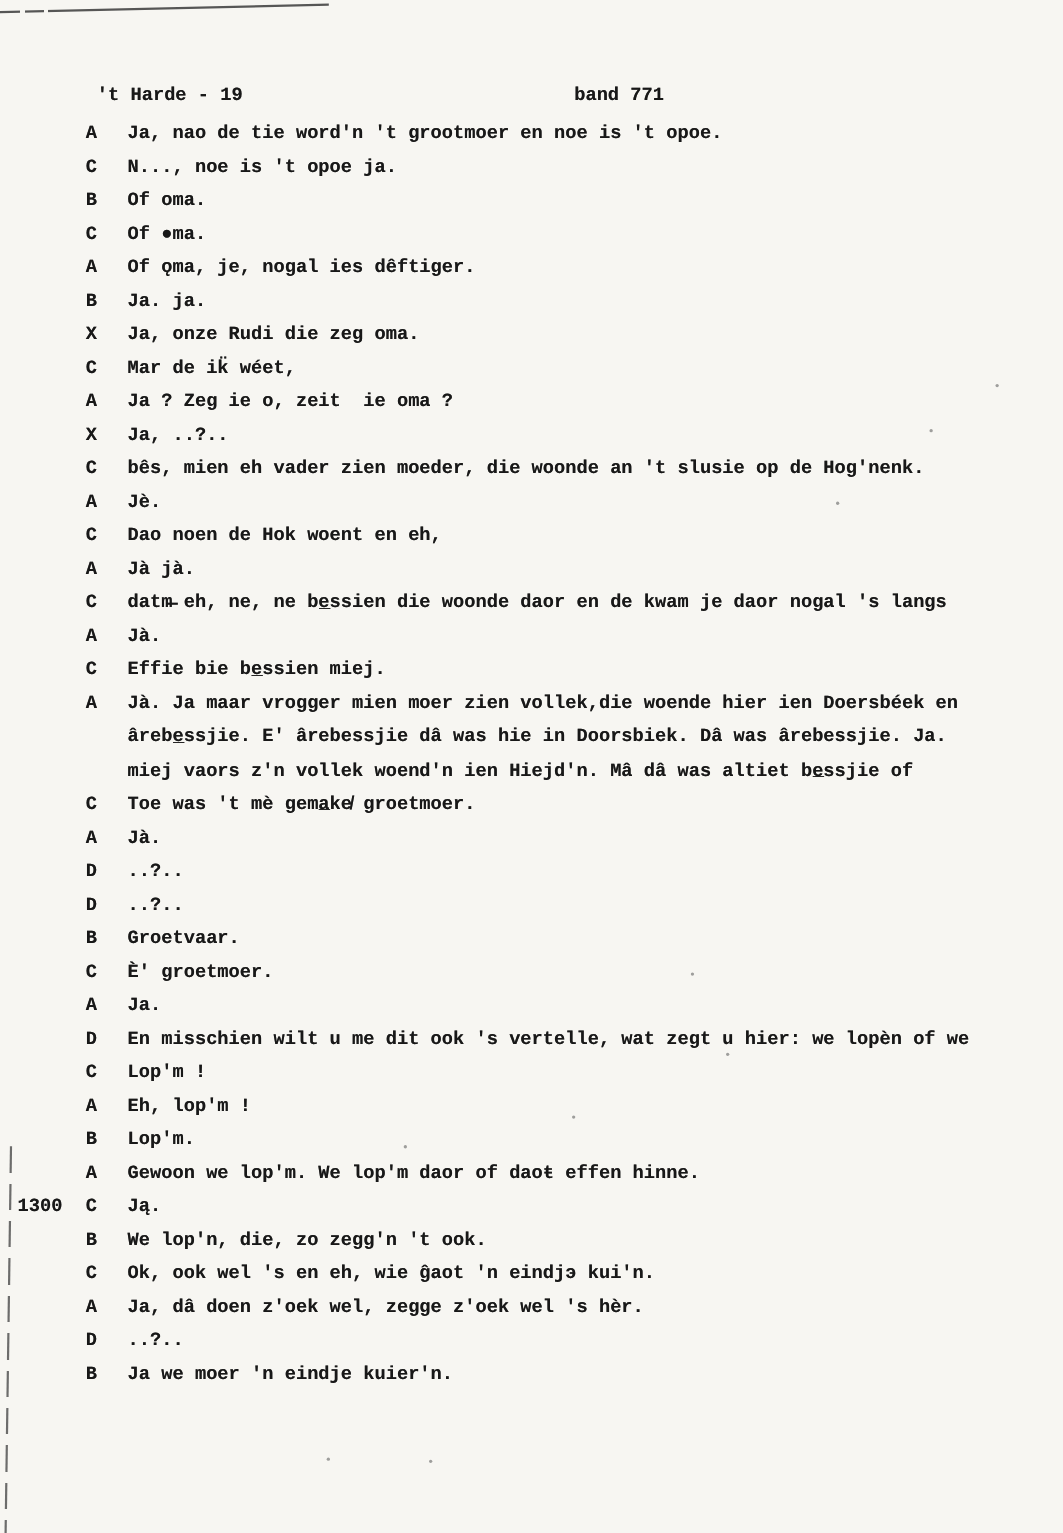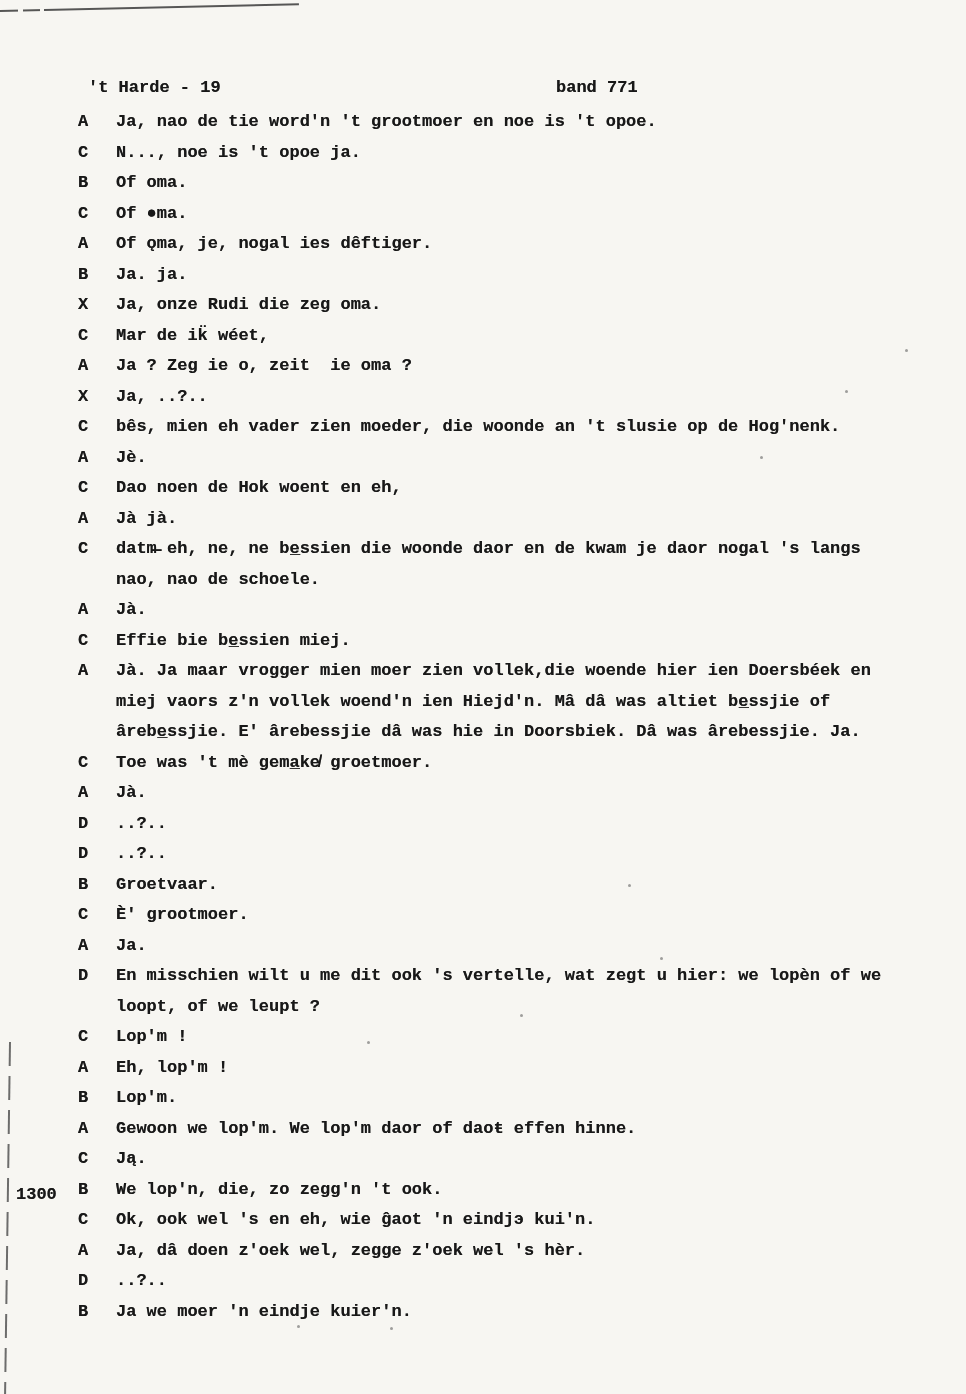--- a/index.html
+++ b/index.html
@@ -41,41 +41,40 @@
   }
   .speck {
     position: absolute;
     width: 3px; height: 3px;
     border-radius: 50%;
     background: #555;
     opacity: 0.55;
   }
   
   .header-left  { position: absolute; left: 88px;  top: 78px; white-space: pre; }
-  .header-right { position: absolute; left: 556px; top: 78px; white-space: pre; }
+  .header-right { position: absolute; left: 522px; top: 78px; white-space: pre; }
   
   .rows {
     position: absolute;
     left: 78px; top: 107px;
     width: 880px;
   }
   .row {
     position: relative;
     display: flex;
     height: 30.5px;
     line-height: 30.5px;
     white-space: pre;
   }
   .speaker { flex: 0 0 38px; }
   .dialogue { flex: 1 1 auto; }
   .marker {
     position: absolute;
     left: -62px; top: 0;
     line-height: 30.5px;
-    margin-top: 36px;
   }
 </style>
 </head>
 <body>
 
 <div class="page">
 
   <div class="artifact-top-line"></div>
   <div class="artifact-left-line"></div>
 
@@ -101,35 +100,33 @@
       <div class="row"><span class="speaker">B</span><span class="dialogue">Ja. ja.</span></div>
       <div class="row"><span class="speaker">X</span><span class="dialogue">Ja, onze Rudi die zeg oma.</span></div>
       <div class="row"><span class="speaker">C</span><span class="dialogue">Mar de ik̈ wéet,</span></div>
       <div class="row"><span class="speaker">A</span><span class="dialogue">Ja ? Zeg ie o, zeit  ie oma ?</span></div>
       <div class="row"><span class="speaker">X</span><span class="dialogue">Ja, ..?..</span></div>
       <div class="row"><span class="speaker">C</span><span class="dialogue">bês, mien eh vader zien moeder, die woonde an 't slusie op de Hog'nenk.</span></div>
       <div class="row"><span class="speaker">A</span><span class="dialogue">Jè.</span></div>
       <div class="row"><span class="speaker">C</span><span class="dialogue">Dao noen de Hok woent en eh,</span></div>
       <div class="row"><span class="speaker">A</span><span class="dialogue">Jà jà.</span></div>
       <div class="row"><span class="speaker">C</span><span class="dialogue">datm̶ eh, ne, ne be̲ssien die woonde daor en de kwam je daor nogal 's langs</span></div>
-      <div class="row"><span class="speaker"></span><span class="dialogue">nao, nao de schoele.</span></div>
       <div class="row"><span class="speaker">A</span><span class="dialogue">Jà.</span></div>
       <div class="row"><span class="speaker">C</span><span class="dialogue">Effie bie be̲ssien miej.</span></div>
       <div class="row"><span class="speaker">A</span><span class="dialogue">Jà. Ja maar vrogger mien moer zien vollek,die woende hier ien Doersbéek en</span></div>
+      <div class="row"><span class="speaker"></span><span class="dialogue">ârebe̲ssjie. E' ârebessjie dâ was hie in Doorsbiek. Dâ was ârebessjie. Ja.</span></div>
       <div class="row"><span class="speaker"></span><span class="dialogue">miej vaors z'n vollek woend'n ien Hiejd'n. Mâ dâ was altiet be̲ssjie of</span></div>
-      <div class="row"><span class="speaker"></span><span class="dialogue">ârebe̲ssjie. E' ârebessjie dâ was hie in Doorsbiek. Dâ was ârebessjie. Ja.</span></div>
       <div class="row"><span class="speaker">C</span><span class="dialogue">Toe was 't mè gema̲ke̸ groetmoer.</span></div>
       <div class="row"><span class="speaker">A</span><span class="dialogue">Jà.</span></div>
       <div class="row"><span class="speaker">D</span><span class="dialogue">..?..</span></div>
       <div class="row"><span class="speaker">D</span><span class="dialogue">..?..</span></div>
       <div class="row"><span class="speaker">B</span><span class="dialogue">Groetvaar.</span></div>
-      <div class="row"><span class="speaker">C</span><span class="dialogue">È' grootmoer.</span></div>
+      <div class="row"><span class="speaker">C</span><span class="dialogue">È' groetmoer.</span></div>
       <div class="row"><span class="speaker">A</span><span class="dialogue">Ja.</span></div>
       <div class="row"><span class="speaker">D</span><span class="dialogue">En misschien wilt u me dit ook 's vertelle, wat zegt u hier: we lopèn of we</span></div>
-      <div class="row"><span class="speaker"></span><span class="dialogue">loopt, of we leupt ?</span></div>
       <div class="row"><span class="speaker">C</span><span class="dialogue">Lop'm !</span></div>
       <div class="row"><span class="speaker">A</span><span class="dialogue">Eh, lop'm !</span></div>
       <div class="row"><span class="speaker">B</span><span class="dialogue">Lop'm.</span></div>
       <div class="row"><span class="speaker">A</span><span class="dialogue">Gewoon we lop'm. We lop'm daor of daoŧ effen hinne.</span></div>
       <div class="row"><span class="marker">1300</span><span class="speaker">C</span><span class="dialogue">Ją.</span></div>
       <div class="row"><span class="speaker">B</span><span class="dialogue">We lop'n, die, zo zegg'n 't ook.</span></div>
       <div class="row"><span class="speaker">C</span><span class="dialogue">Ok, ook wel 's en eh, wie ĝaot 'n eindjэ kui'n.</span></div>
       <div class="row"><span class="speaker">A</span><span class="dialogue">Ja, dâ doen z'oek wel, zegge z'oek wel 's hèr.</span></div>
       <div class="row"><span class="speaker">D</span><span class="dialogue">..?..</span></div>
       <div class="row"><span class="speaker">B</span><span class="dialogue">Ja we moer 'n eindje kuier'n.</span></div>

